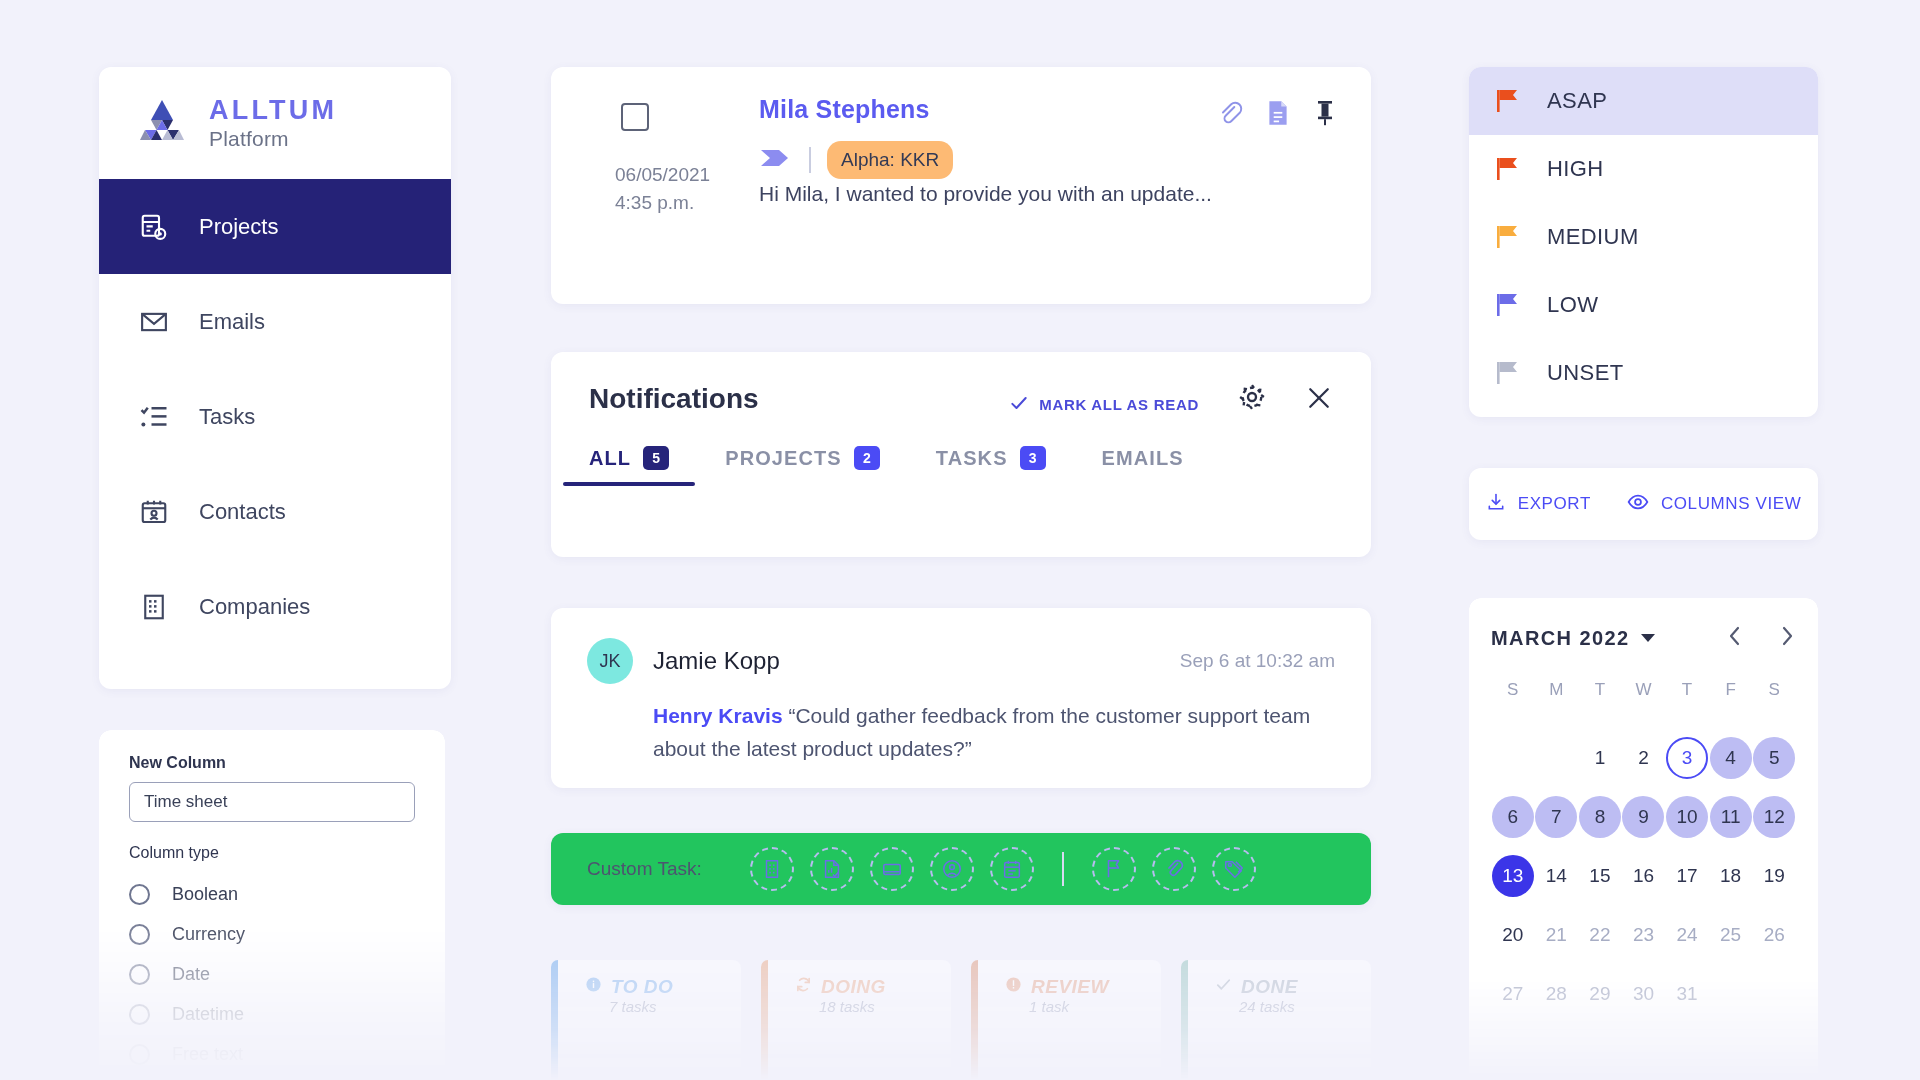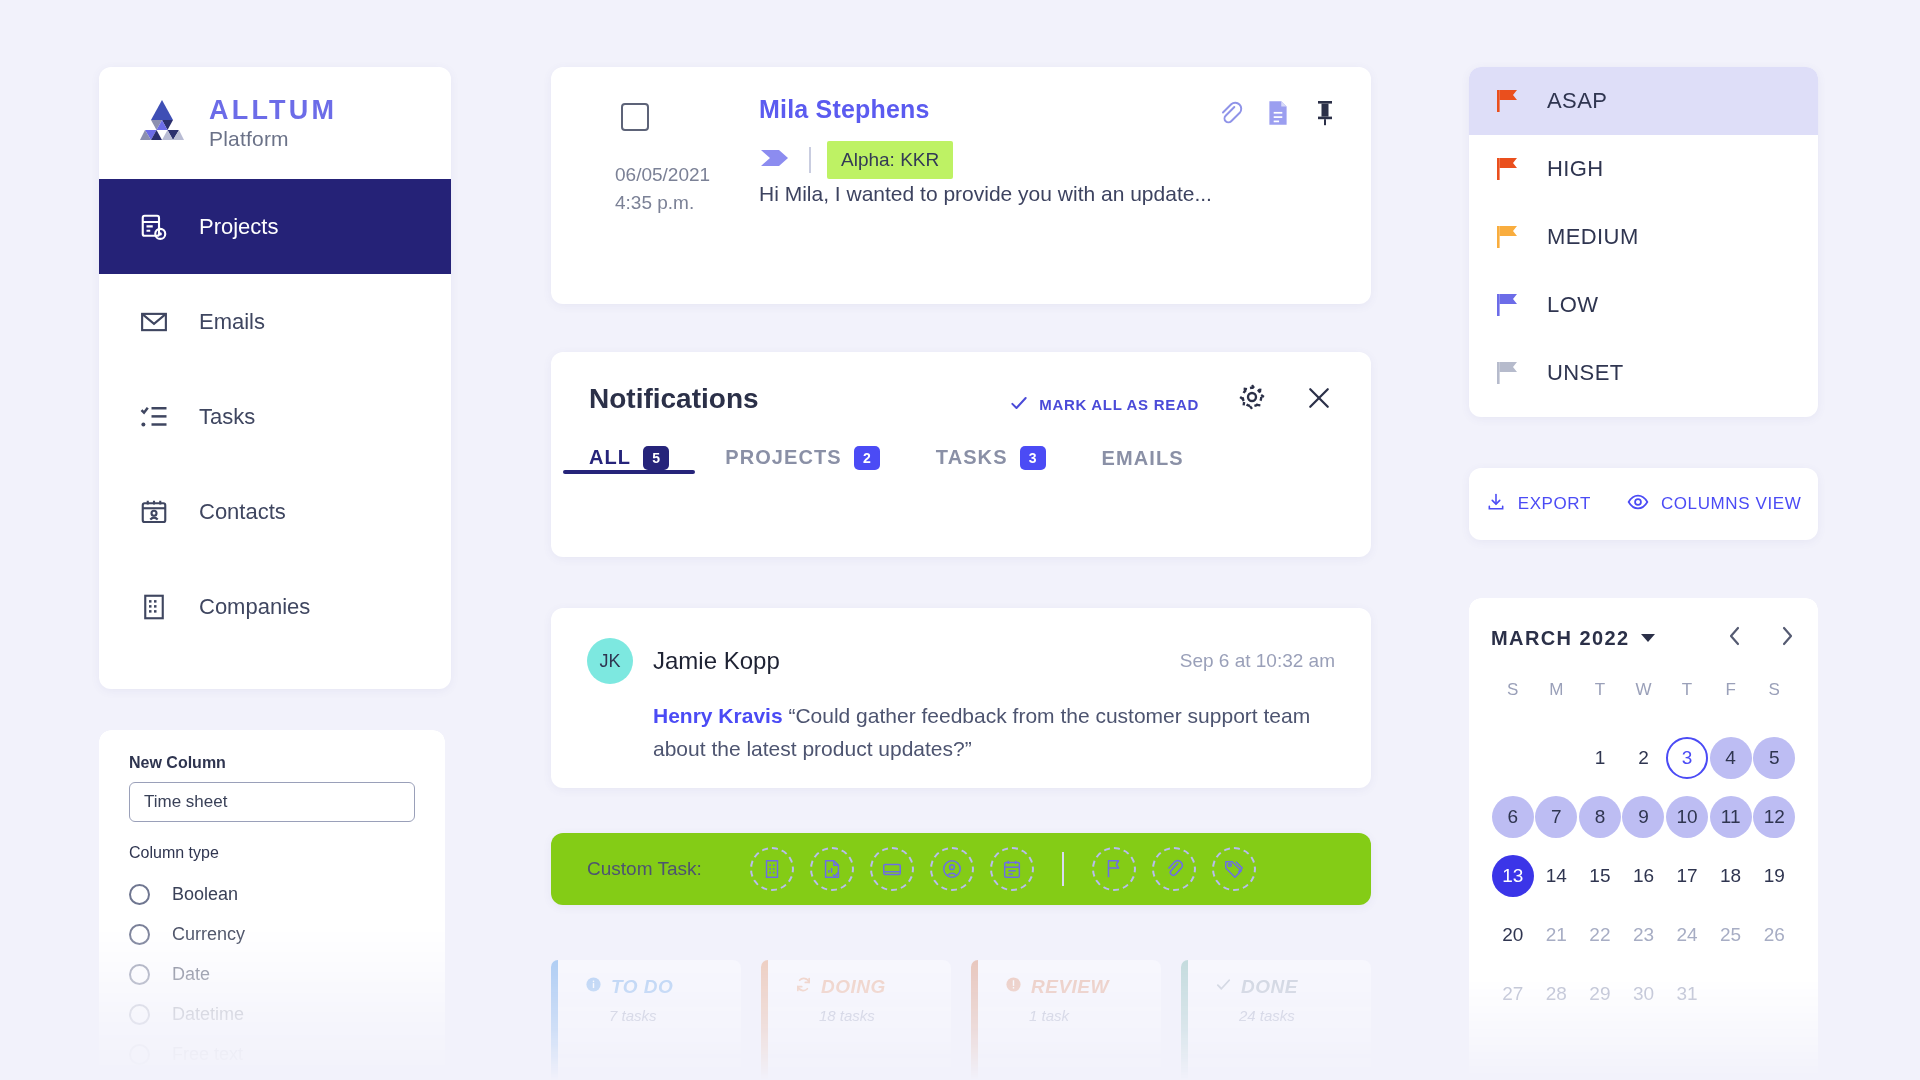--- a/index.html
+++ b/index.html
@@ -63,35 +63,35 @@
   #email { left: 551px; top: 67px; width: 820px; height: 237px; padding: 28px 34px 0 34px; }
   .email-grid { display: flex; gap: 26px; }
   .email-left { width: 118px; flex: none; padding-top: 8px; margin-left: 30px; }
   .email-check { width: 28px; height: 28px; border: 2.5px solid #5d6378; border-radius: 4px; margin-left: 6px; }
   .email-date { margin-top: 30px; font-size: 19px; color: #7b8196; line-height: 1.45; }
   .email-main { flex: 1; position: relative; }
   .email-sender { font-size: 25px; font-weight: bold; color: #5b5bf0; letter-spacing: .2px; }
   .tag-row { display: flex; align-items: center; gap: 16px; margin-top: 17px; }
   .tag-divider { width: 2px; height: 26px; background: #c9cde0; }
   .tag-chip {
-    background: #bef264; border-radius: 2px; padding: 8px 14px;
+    background: #fdba74; border-radius: 14px; padding: 8px 14px;
     font-size: 19px; color: #333a55;
   }
   .email-subject { font-size: 24px; font-weight: bold; color: #26247a; margin-top: 16px; }
   .email-preview { font-size: 21px; color: #3d4360; margin-top: 3px; }
   .email-icons { position: absolute; right: 0; top: 4px; display: flex; gap: 22px; align-items: center; }
 
   
   #notif { left: 551px; top: 352px; width: 820px; height: 205px; padding: 30px 38px 0 38px; }
   .notif-top { display: flex; align-items: center; }
   .notif-title { font-size: 28px; font-weight: bold; color: #2b3048; }
   .notif-actions { margin-left: auto; display: flex; align-items: flex-end; gap: 38px; }
   .mark-read { display: flex; align-items: center; gap: 10px; color: #4b4bd8; font-size: 15px; font-weight: bold; letter-spacing: .7px; cursor: pointer; }
   .tabs { display: flex; align-items: flex-end; gap: 56px; margin-top: 30px; }
-  .tab { display: flex; align-items: flex-start; gap: 12px; padding-bottom: 4px; cursor: pointer; position: relative; }
+  .tab { display: flex; align-items: flex-end; gap: 12px; padding-bottom: 16px; cursor: pointer; position: relative; }
   .tab-label { font-size: 20px; letter-spacing: 1.1px; color: #8a90a6; font-weight: bold; }
   .tab.active .tab-label { color: #26247a; }
   .tab-badge {
     min-width: 26px; height: 24px; border-radius: 5px; background: #4b4bf5;
     color: #fff; font-size: 14px; font-weight: bold;
     display: flex; align-items: center; justify-content: center; padding: 0 6px;
   }
   .tab.active .tab-badge { background: #26247a; }
   .tab.active::after {
     content: ""; position: absolute; left: -26px; right: -26px; bottom: 0;
@@ -108,21 +108,21 @@
   }
   .ni-name { font-size: 24px; color: #1e2233; }
   .ni-time { margin-left: auto; font-size: 19px; color: #9aa0b9; }
   .ni-body { margin-top: 16px; margin-left: 66px; font-size: 21px; color: #4d5470; line-height: 1.55; }
   .ni-person { color: #4b4bf5; font-weight: bold; }
 
   
   #taskbar {
     left: 551px; top: 833px; width: 820px; height: 72px;
     display: flex; align-items: center; padding: 0 36px;
-    background: #84cc16;
+    background: #22c55e;
   }
   .ct-label { font-size: 19px; color: #4d5470; }
   .ct-icons { display: flex; align-items: center; gap: 16px; margin-left: 48px; }
   .ct-btn {
     width: 44px; height: 44px; border-radius: 50%;
     border: 2px dashed #b9bcf0;
     display: flex; align-items: center; justify-content: center;
     cursor: pointer;
   }
   .ct-sep { width: 2px; height: 34px; background: #d8daf0; margin: 0 12px; }
@@ -134,21 +134,21 @@
     -webkit-mask-image: linear-gradient(to bottom, rgba(0,0,0,.55) 0%, rgba(0,0,0,.3) 55%, rgba(0,0,0,0) 100%);
     mask-image: linear-gradient(to bottom, rgba(0,0,0,.55) 0%, rgba(0,0,0,.3) 55%, rgba(0,0,0,0) 100%);
     font-style: italic;
   }
   .kb-col {
     flex: 1; background: #fbfbff; border-radius: 8px 8px 0 0;
     position: relative; padding: 16px 0 0 34px;
   }
   .kb-bar { position: absolute; left: 0; top: 0; width: 7px; height: 100%; border-radius: 8px 0 0 0; }
   .kb-head { display: flex; align-items: center; gap: 9px; font-size: 19px; font-weight: bold; letter-spacing: .5px; }
-  .kb-count { font-size: 15px; color: #a7adc4; margin-top: 9px; margin-left: 24px; }
+  .kb-count { font-size: 15px; color: #a7adc4; margin-left: 24px; }
 
   
   #priority { left: 1469px; top: 67px; width: 349px; height: 350px; overflow: hidden; }
   .pr-row { display: flex; align-items: center; gap: 26px; height: 68px; padding-left: 26px; cursor: pointer; }
   .pr-row.active { background: #dedef8; }
   .pr-label { font-size: 22px; color: #2f3550; letter-spacing: .4px; }
 
   
   #exportbar {
     left: 1469px; top: 468px; width: 349px; height: 72px;

